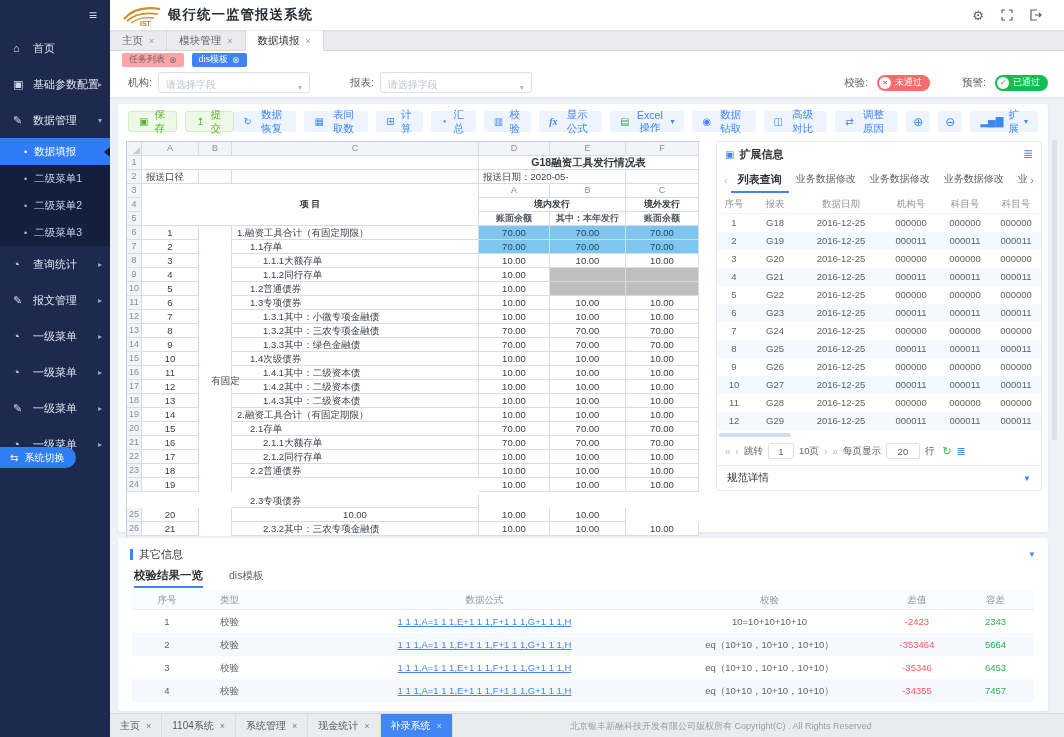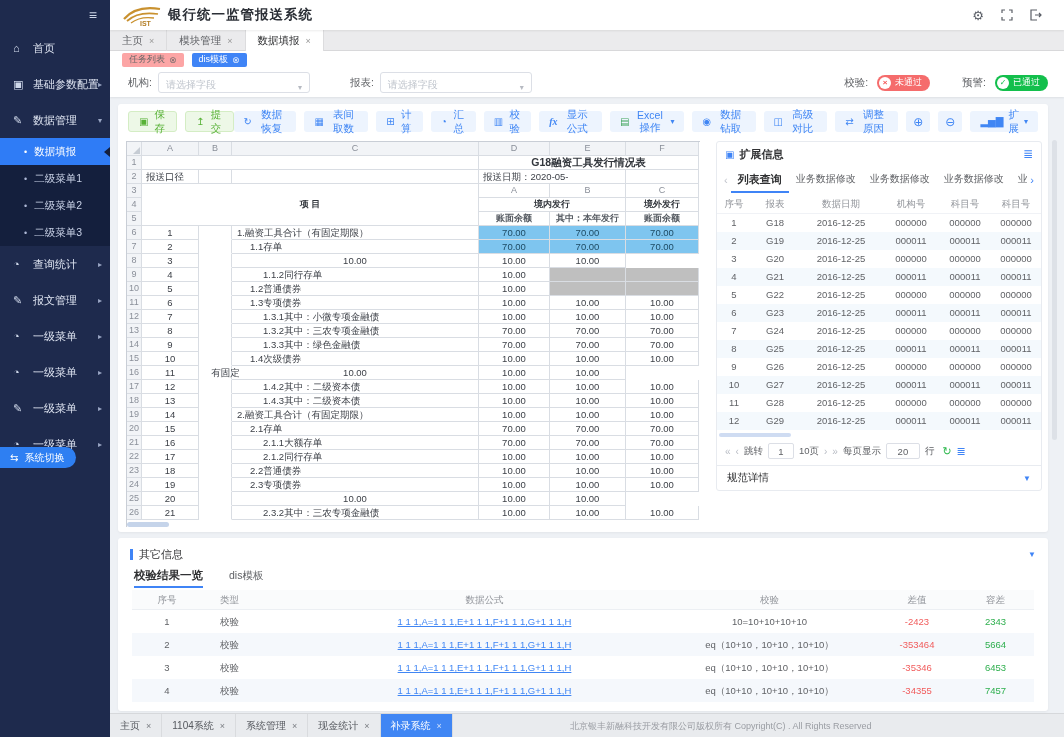--- a/index.html
+++ b/index.html
@@ -443,20 +443,21 @@
           <div class="scell bcol"></div>
           <div class="scell c" style="padding-left: 18px;">1.1存单</div>
           <div class="scell v hl">70.00</div>
           <div class="scell v hl">70.00</div>
           <div class="scell v hl">70.00</div>
         </div>
         <div class="srow">
           <div class="scell num">8</div>
           <div class="scell v">3</div>
           <div class="scell bcol"></div>
+          <div class="scell c" style="padding-left: 31px;">1.1.1大额存单</div>
           <div class="scell v">10.00</div>
           <div class="scell v">10.00</div>
           <div class="scell v">10.00</div>
         </div>
         <div class="srow">
           <div class="scell num">9</div>
           <div class="scell v">4</div>
           <div class="scell bcol"></div>
           <div class="scell c" style="padding-left: 31px;">1.1.2同行存单</div>
           <div class="scell v">10.00</div>
@@ -514,20 +515,21 @@
           <div class="scell bcol"></div>
           <div class="scell c" style="padding-left: 18px;">1.4次级债券</div>
           <div class="scell v">10.00</div>
           <div class="scell v">10.00</div>
           <div class="scell v">10.00</div>
         </div>
         <div class="srow">
           <div class="scell num">16</div>
           <div class="scell v">11</div>
           <div class="scell bcol"></div>
+          <div class="scell c" style="padding-left: 31px;">1.4.1其中：二级资本债</div>
           <div class="scell v">10.00</div>
           <div class="scell v">10.00</div>
           <div class="scell v">10.00</div>
         </div>
         <div class="srow">
           <div class="scell num">17</div>
           <div class="scell v">12</div>
           <div class="scell bcol"></div>
           <div class="scell c" style="padding-left: 31px;">1.4.2其中：二级资本债</div>
           <div class="scell v">10.00</div>
@@ -585,21 +587,21 @@
           <div class="scell bcol"></div>
           <div class="scell c" style="padding-left: 18px;">2.2普通债券</div>
           <div class="scell v">10.00</div>
           <div class="scell v">10.00</div>
           <div class="scell v">10.00</div>
         </div>
         <div class="srow">
           <div class="scell num">24</div>
           <div class="scell v">19</div>
           <div class="scell bcol"></div>
-          <div class="scell c" style="padding-left: 18px;">2.3专项债券</div>
+          <div class="scell c" style="padding-left: 18px; margin-top: 16px;">2.3专项债券</div>
           <div class="scell v">10.00</div>
           <div class="scell v">10.00</div>
           <div class="scell v">10.00</div>
         </div>
         <div class="srow">
           <div class="scell num">25</div>
           <div class="scell v">20</div>
           <div class="scell bcol"></div>
           <div class="scell v">10.00</div>
           <div class="scell v">10.00</div>

